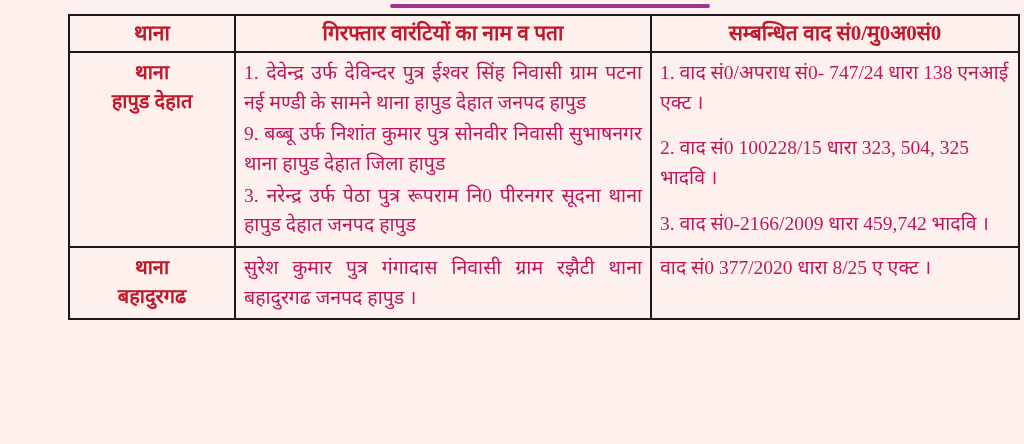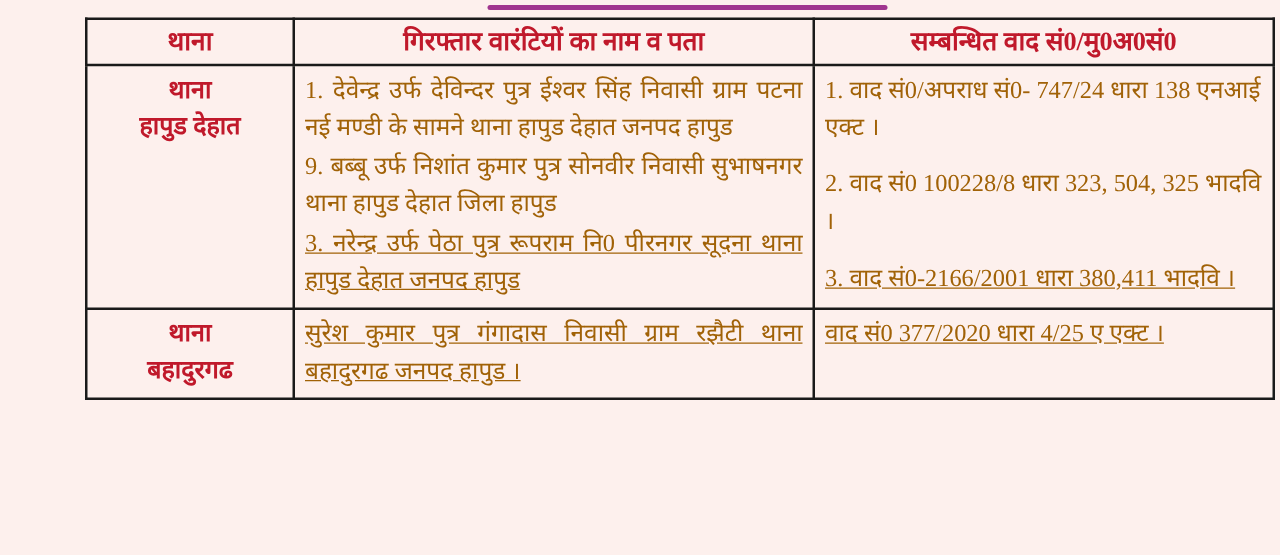--- a/index.html
+++ b/index.html
@@ -60,35 +60,34 @@
   }
   .cell-thana {
     text-align: center;
     vertical-align: middle;
     color: #c0192b;
     font-weight: bold;
     font-size: 20px;
     line-height: 1.45;
   }
   .cell-body {
-    color: #a16207;
+    color: #be185d;
     font-size: 19.5px;
     line-height: 1.52;
     text-align: left;
     border-radius: 11px;
   }
   .entry {
     margin: 0 0 2px 0;
   }
   .entry.spaced {
     margin-bottom: 16px;
   }
   .entry.last {
     margin-bottom: 0;
-    text-decoration: underline;
   }
   .justify {
     text-align: justify;
     text-align-last: left;
   }
 </style>
 </head>
 <body>
 
 <div class="page">
@@ -111,34 +110,34 @@
             <div>थाना</div>
             <div>हापुड देहात</div>
           </td>
           <td class="cell-body">
             <p class="entry justify">1. देवेन्द्र उर्फ देविन्दर पुत्र ईश्वर सिंह निवासी ग्राम पटना नई मण्डी के सामने थाना हापुड देहात जनपद हापुड</p>
             <p class="entry justify">9. बब्बू उर्फ निशांत कुमार पुत्र सोनवीर निवासी सुभाषनगर थाना हापुड देहात जिला हापुड</p>
             <p class="entry justify last">3. नरेन्द्र उर्फ पेठा पुत्र रूपराम नि0 पीरनगर सूदना थाना हापुड देहात जनपद हापुड</p>
           </td>
           <td class="cell-body">
             <p class="entry spaced">1. वाद सं0/अपराध सं0- 747/24 धारा 138 एनआई एक्ट ।</p>
-            <p class="entry spaced">2. वाद सं0 100228/8 धारा 323, 504, 325 भादवि ।</p>
-            <p class="entry last">3. वाद सं0-2166/2001 धारा 380,411 भादवि ।</p>
+            <p class="entry spaced">2. वाद सं0 100228/15 धारा 323, 504, 325 भादवि ।</p>
+            <p class="entry last">3. वाद सं0-2166/2009 धारा 459,742 भादवि ।</p>
           </td>
         </tr>
 
         <tr>
           <td class="cell-thana">
             <div>थाना</div>
             <div>बहादुरगढ</div>
           </td>
           <td class="cell-body">
             <p class="entry justify last">सुरेश कुमार पुत्र गंगादास निवासी ग्राम रझैटी थाना बहादुरगढ जनपद हापुड ।</p>
           </td>
           <td class="cell-body">
-            <p class="entry last">वाद सं0 377/2020 धारा 4/25 ए एक्ट ।</p>
+            <p class="entry last">वाद सं0 377/2020 धारा 8/25 ए एक्ट ।</p>
           </td>
         </tr>
 
       </tbody>
     </table>
   </div>
 </div>
 
 </body></html>

